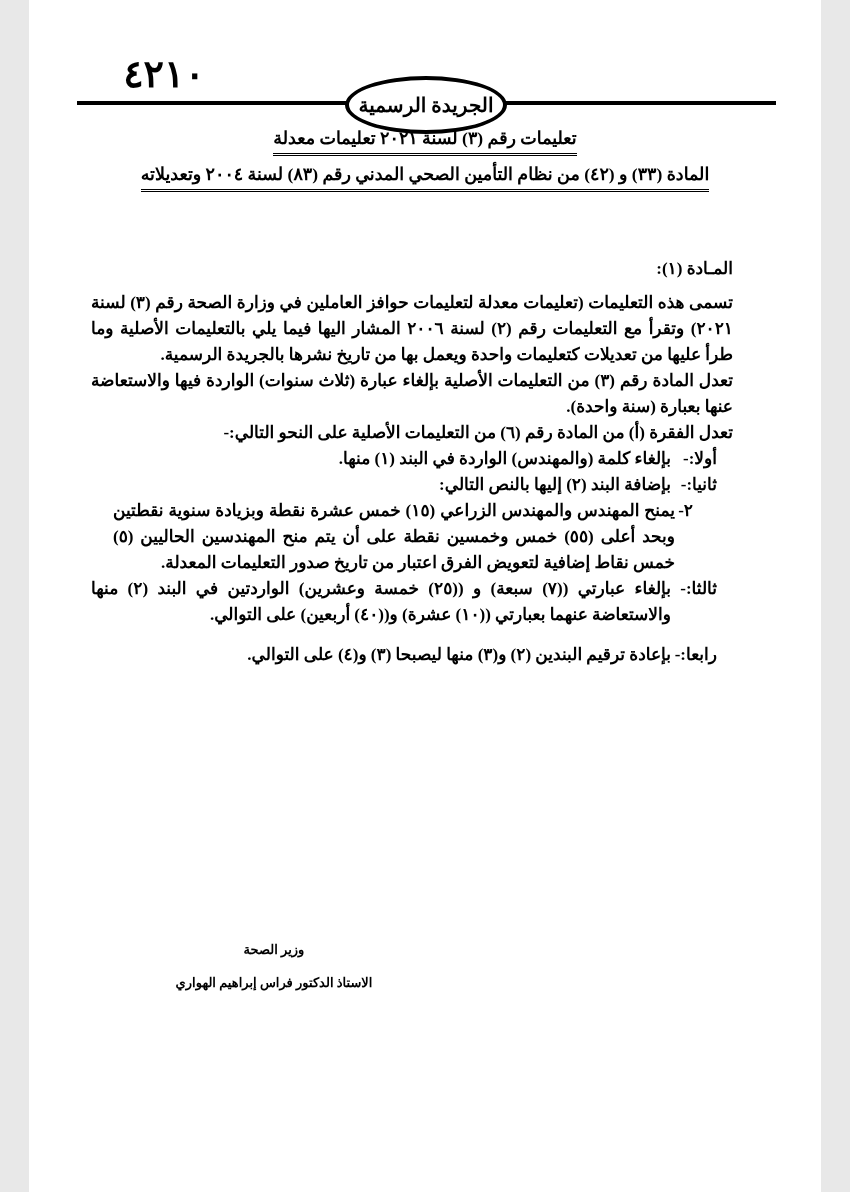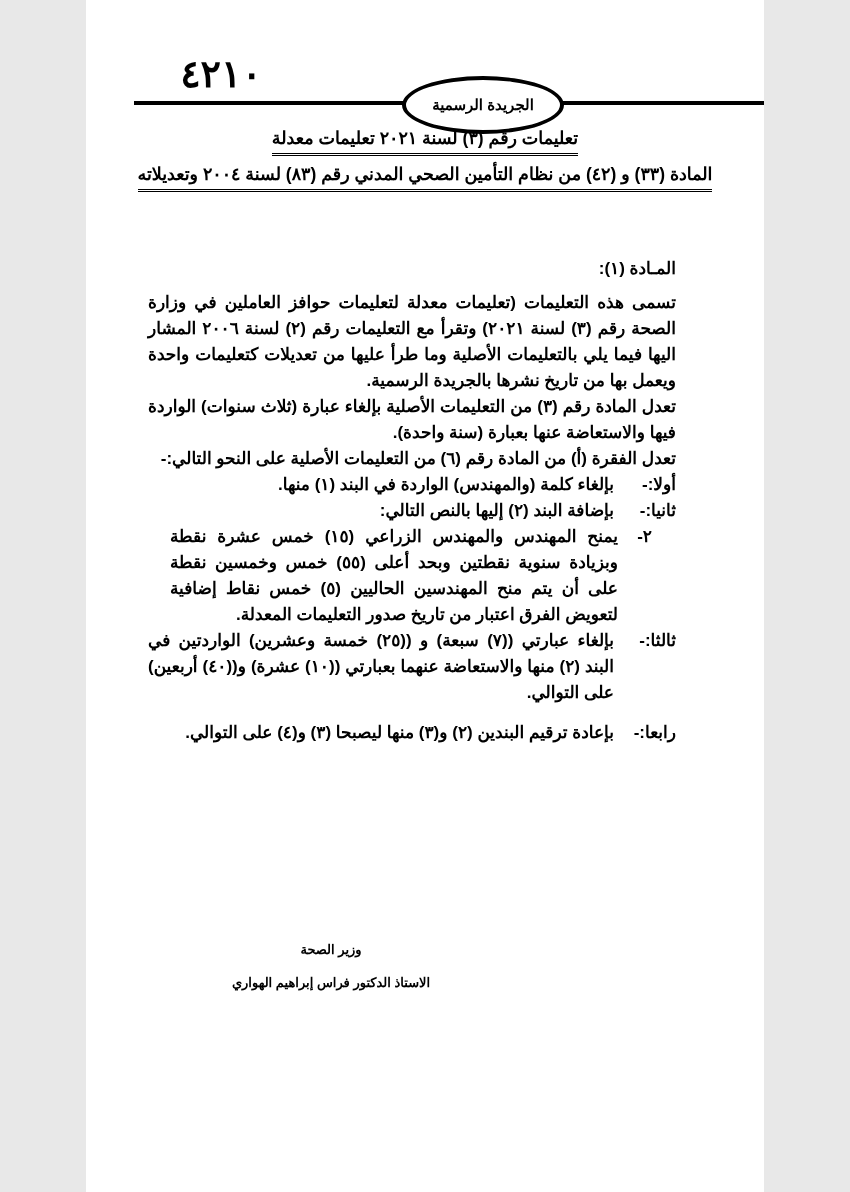--- a/index.html
+++ b/index.html
@@ -1,44 +1,44 @@
 <!DOCTYPE html>
 <html lang="ar" dir="rtl"><head>
 <meta charset="utf-8">
 <style>
   * { margin:0; padding:0; box-sizing:border-box; }
   html,body { background:#e8e8e8; }
   .page {
     position:relative;
-    width:678px; height:1192px;
+    width:792px; height:1192px;
     margin:0 auto;
     background:#ffffff;
     color:#000000;
-    font-family:Liberation Sans, sans-serif;
+    font-family:Liberation Serif, serif;
     direction:rtl;
     overflow:hidden;
   }
   
   .page-number {
     position:absolute; top:52px; left:80px; width:110px;
     font-size:38px; font-weight:bold; text-align:center;
     letter-spacing:2px;
   }
   .header-rule {
     position:absolute; top:101px; left:48px; width:699px; height:4px;
     background:#000;
   }
   .masthead-oval {
     position:absolute; top:76px; left:316px; width:162px; height:58px;
     border:4px solid #000; border-radius:50%;
     background:#fff;
     display:flex; align-items:center; justify-content:center;
     z-index:2;
   }
-  .masthead-oval span { font-size:15px; font-weight:bold; }
+  .masthead-oval span { font-size:20px; font-weight:bold; }
   
   .title-block {
     position:absolute; top:126px; right:0; left:0;
     text-align:center;
   }
   .title-line { line-height:25px; margin-bottom:6px; }
   .title-line span {
     display:inline-block;
     font-size:17.5px; font-weight:bold;
     border-bottom:3px double #000;
@@ -48,21 +48,21 @@
   .content {
     position:absolute; top:256px; right:88px; left:62px;
     font-size:17px; font-weight:bold; line-height:26px;
   }
   .article-heading { margin-bottom:8px; }
   .para { text-align:justify; margin-bottom:0; }
   .h2 { margin-top:50px; }
   .h3 { margin-top:32px; }
   .intro { margin-bottom:0; }
   .clause { position:relative; padding-right:62px; text-align:justify; }
-  .clause .clause-label { position:absolute; right:0; top:0; }
+  .clause .clause-label { position:absolute; right:16px; top:0; }
   .clause.numbered {
     margin-right:24px; margin-left:22px; padding-right:34px;
   }
   .clause.spaced { margin-top:14px; }
   
   .signature {
     position:absolute; top:938px; left:95px; width:300px;
     text-align:center; font-size:13px; font-weight:bold; line-height:24px;
   }
   .signature .sig-name { margin-top:9px; }

